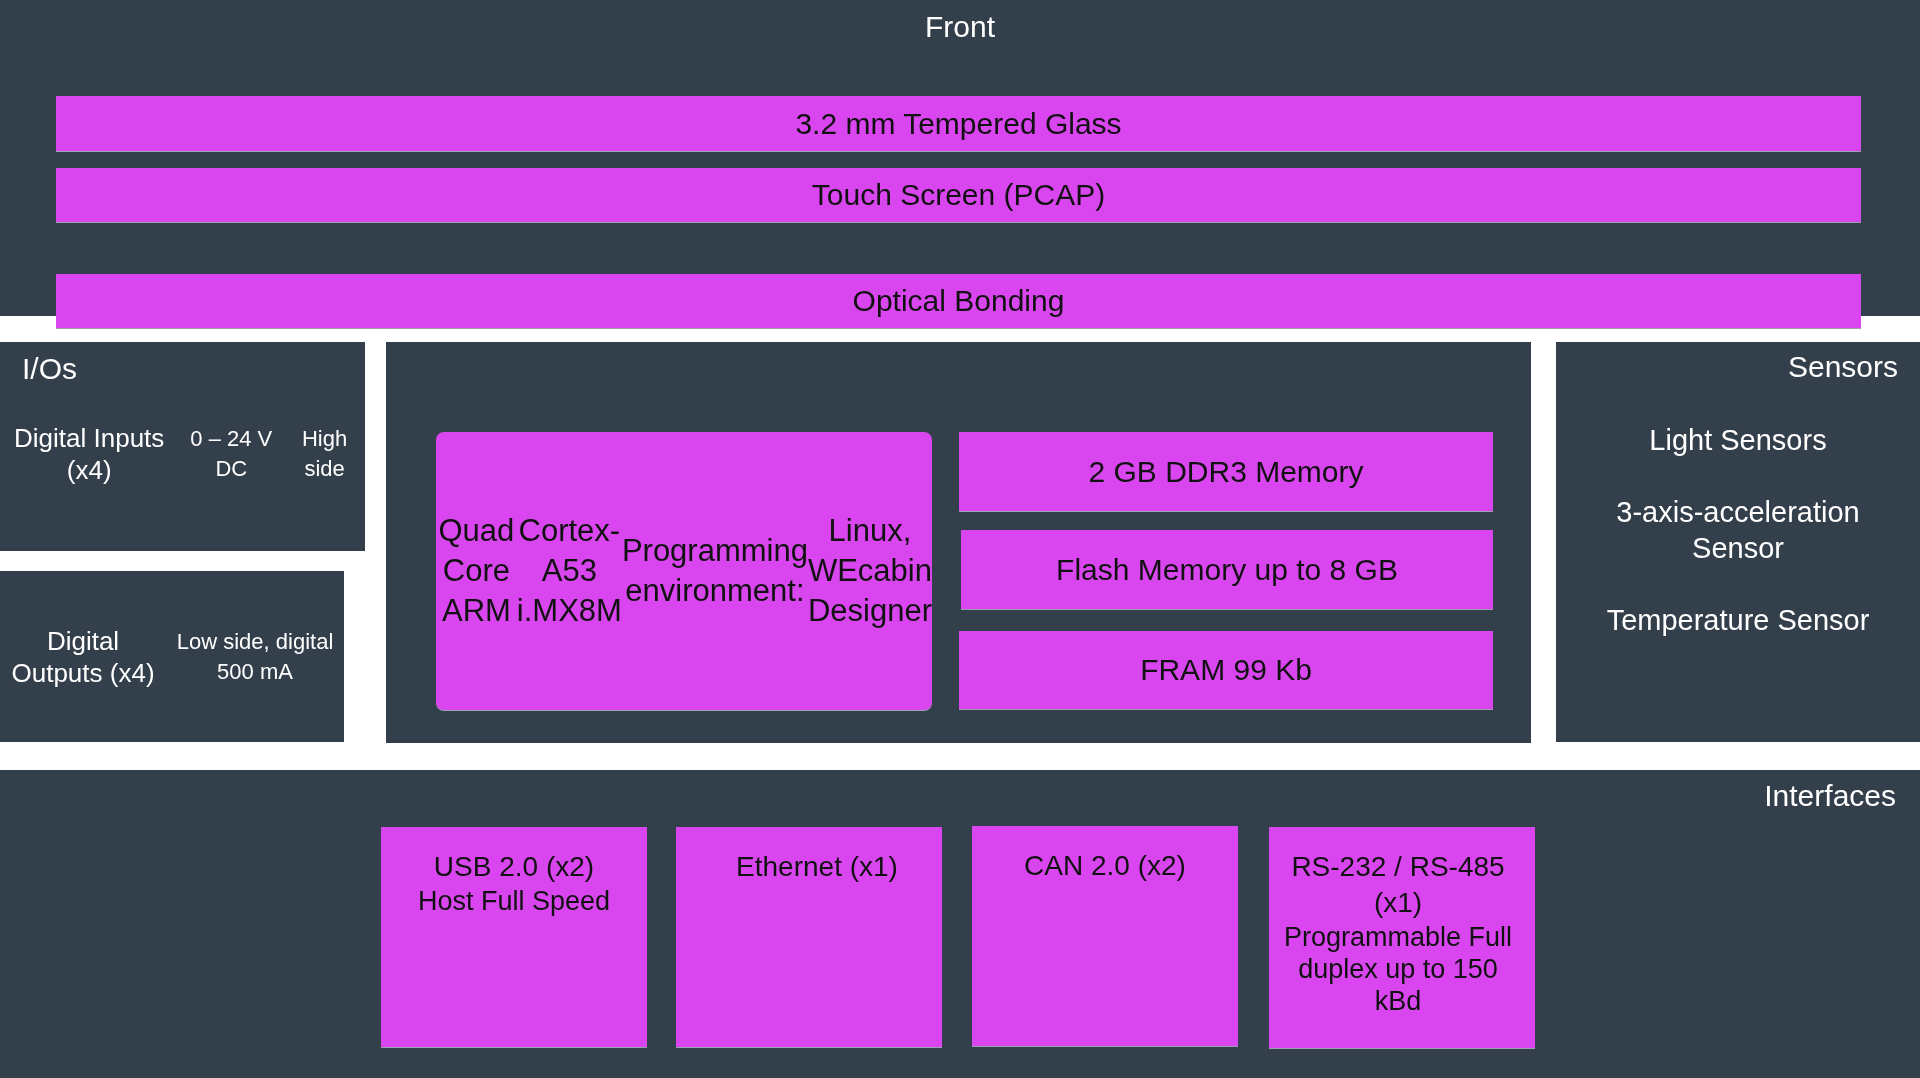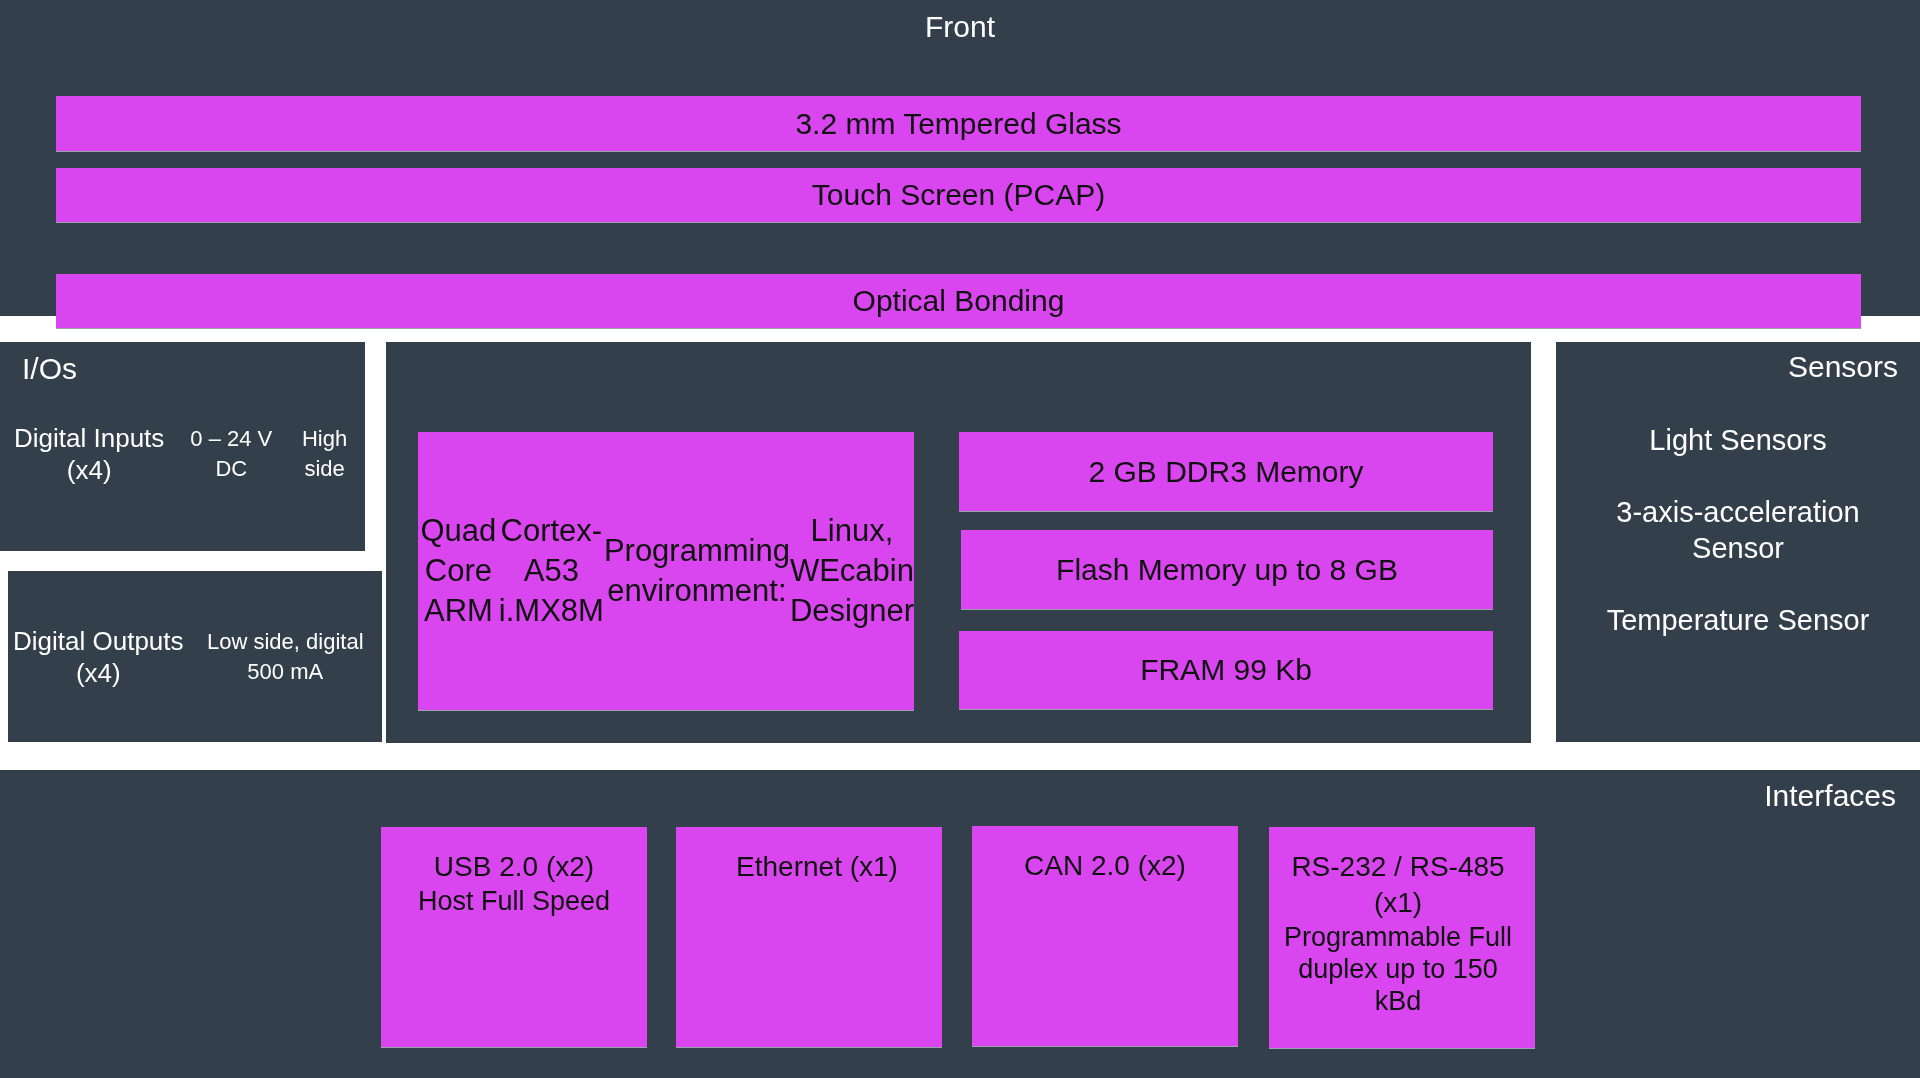--- a/index.html
+++ b/index.html
@@ -30,27 +30,27 @@
 </div>
 
 <div class="dark" style="left:0;top:342px;width:365px;height:209px;">
   <div class="title" style="left:22px;top:10px;">I/Os</div>
   <div class="ctr" style="position:absolute;left:0;top:80px;width:365px;">
     <div class="main" style="font-size:26px;">Digital Inputs (x4)</div>
     <div class="sub">0 – 24 V DC</div>
     <div class="sub">High side</div>
   </div>
 </div>
-<div class="dark ctr" style="left:0;top:571px;width:374px;height:171px;margin-left:8px;">
+<div class="dark ctr" style="left:0;top:571px;width:344px;height:171px;">
   <div class="main">Digital Outputs (x4)</div>
   <div class="sub">Low side, digital 500 mA</div>
 </div>
 
 <div class="dark" style="left:386px;top:342px;width:1145px;height:401px;">
-  <div class="light ctr" style="left:32px;top:90px;width:496px;height:279px;">
+  <div class="light ctr" style="left:50px;top:90px;width:496px;height:279px;border-radius:8px;">
     <div class="big">Quad Core ARM</div>
     <div class="big">Cortex-A53 i.MX8M</div>
     <div style="height:40px;"></div>
     <div class="big">Programming environment:</div>
     <div class="big">Linux, WEcabin Designer</div>
   </div>
   <div class="light mem" style="left:573px;top:90px;width:534px;height:80px;">2 GB DDR3 Memory</div>
   <div class="light mem" style="left:575px;top:188px;width:532px;height:80px;">Flash Memory up to 8 GB</div>
   <div class="light mem" style="left:573px;top:289px;width:534px;height:79px;">FRAM 99 Kb</div>
 </div>

